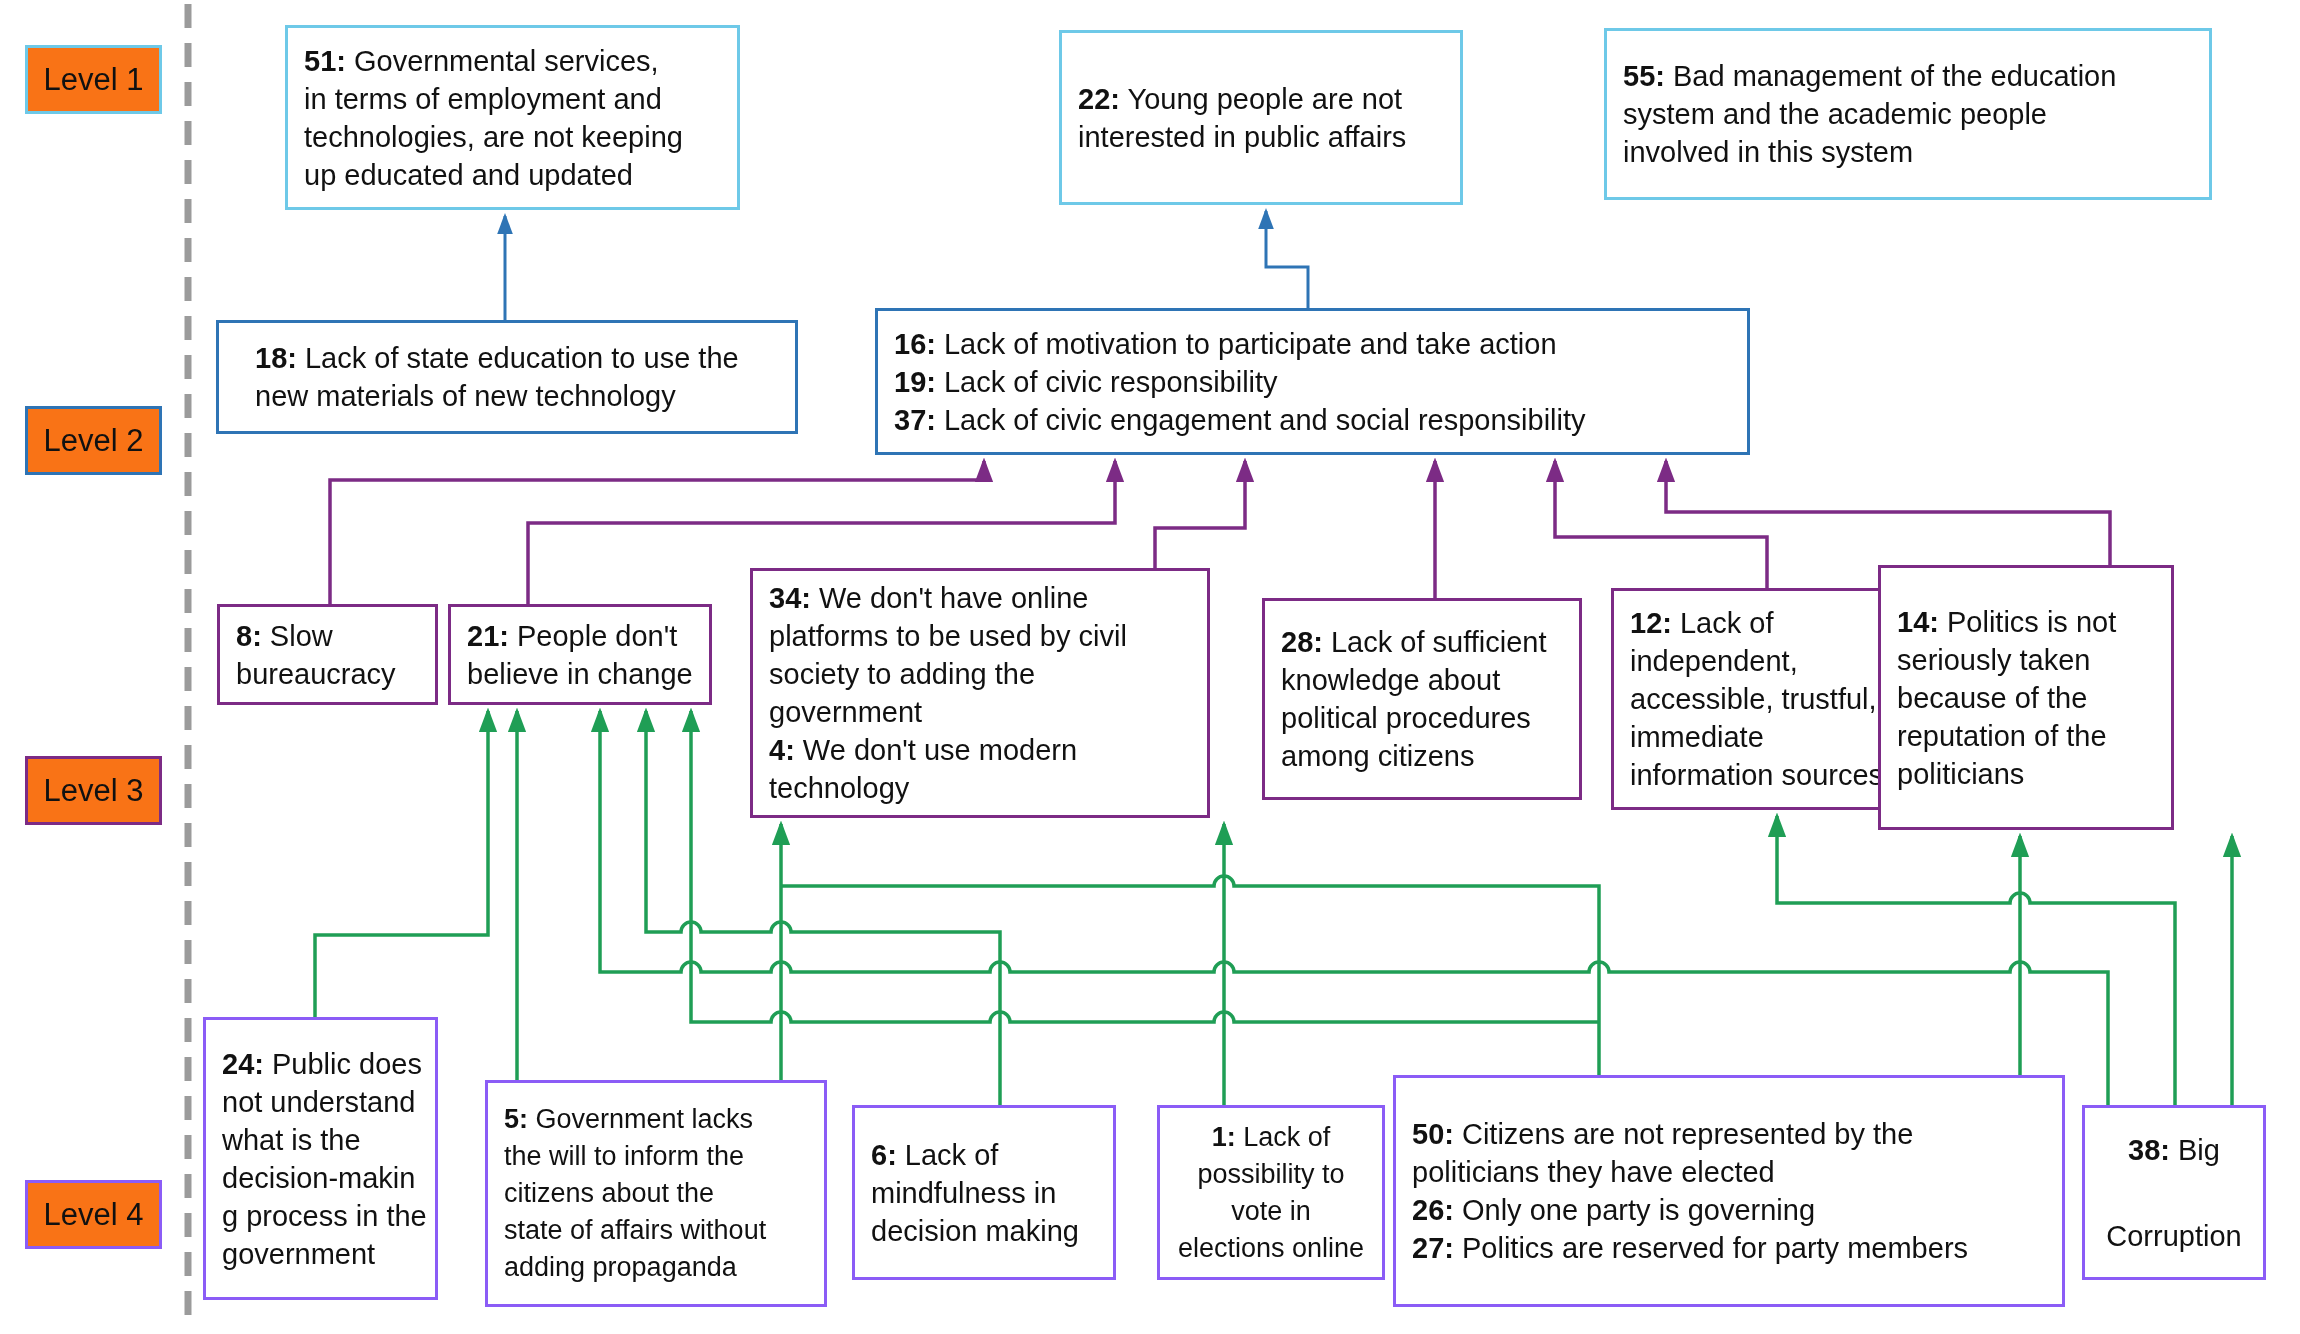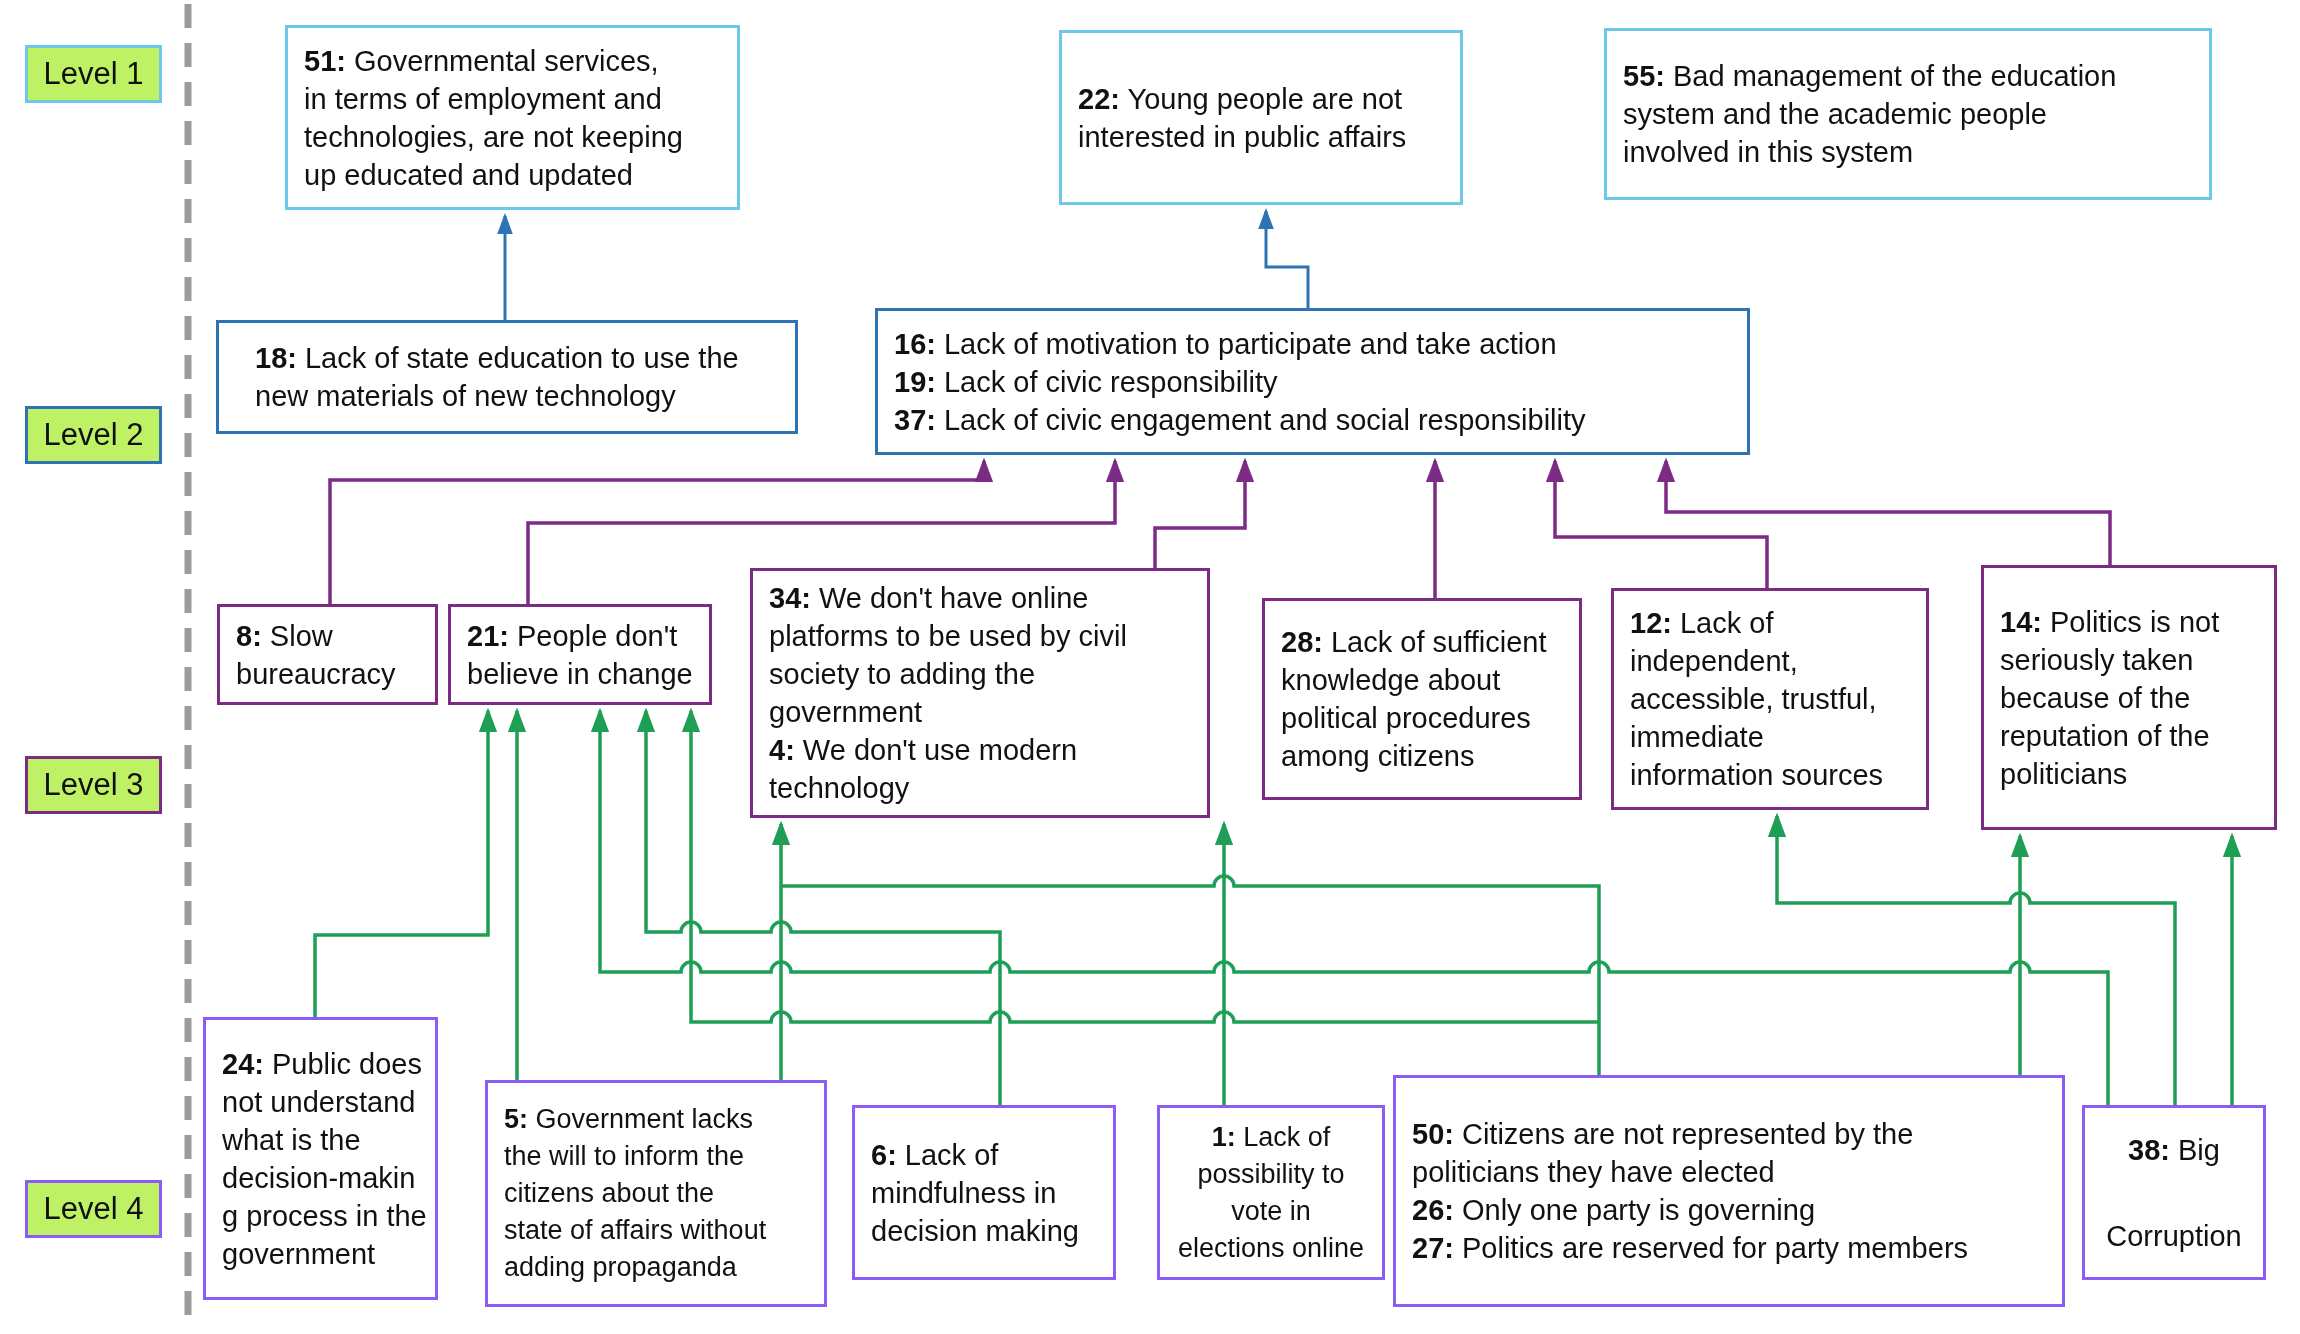--- a/index.html
+++ b/index.html
@@ -7,23 +7,23 @@
        font-family:"Liberation Sans","DejaVu Sans",sans-serif;color:#111;}
   #edges{position:absolute;left:0;top:0;z-index:1;}
   .node{position:absolute;z-index:2;background:#ffffff;box-sizing:border-box;
         display:flex;flex-direction:column;justify-content:center;
         font-size:29px;line-height:38px;padding:10px 16px;white-space:nowrap;}
   .node .num{font-weight:bold;}
   .lvl1{border:3px solid #6ec9e8;}
   .lvl2{border:3px solid #2e74b5;}
   .lvl3{border:3px solid #7c2b85;}
   .lvl4{border:3px solid #8b5cf6;}
-  .label{position:absolute;z-index:2;background:#bef264;box-sizing:border-box;
+  .label{position:absolute;z-index:2;background:#f97316;box-sizing:border-box;
          display:flex;align-items:center;justify-content:center;
-         font-size:31px;width:137px;height:58px;}
+         font-size:31px;width:137px;height:69px;}
   .center{text-align:center;align-items:center;}
   .fs27{font-size:27px;line-height:37px;}
 </style>
 </head>
 <body>
 
 <svg id="edges" width="2300" height="1334">
   <defs>
     <marker id="arr-blue" markerWidth="7" markerHeight="6" refX="6" refY="2.6" orient="auto">
       <path d="M0,0 L7,2.6 L0,5.2 z" fill="#2e74b5"></path>
@@ -127,21 +127,21 @@
       <div>political procedures</div>
       <div>among citizens</div>
     </div>
     <div class="node lvl3" style="left: 1611px; top: 588px; width: 318px; height: 222px;">
       <div><span class="num">12:</span> Lack of</div>
       <div>independent,</div>
       <div>accessible, trustful,</div>
       <div>immediate</div>
       <div>information sources</div>
     </div>
-    <div class="node lvl3" style="left: 1981px; top: 565px; width: 296px; height: 265px;">
+    <div class="node lvl3" style="left: 1878px; top: 565px; width: 296px; height: 265px;">
       <div><span class="num">14:</span> Politics is not</div>
       <div>seriously taken</div>
       <div>because of the</div>
       <div>reputation of the</div>
       <div>politicians</div>
     </div>
     <div class="node lvl4" style="left: 203px; top: 1017px; width: 235px; height: 283px;">
       <div><span class="num">24:</span> Public does</div>
       <div>not understand</div>
       <div>what is the</div>

